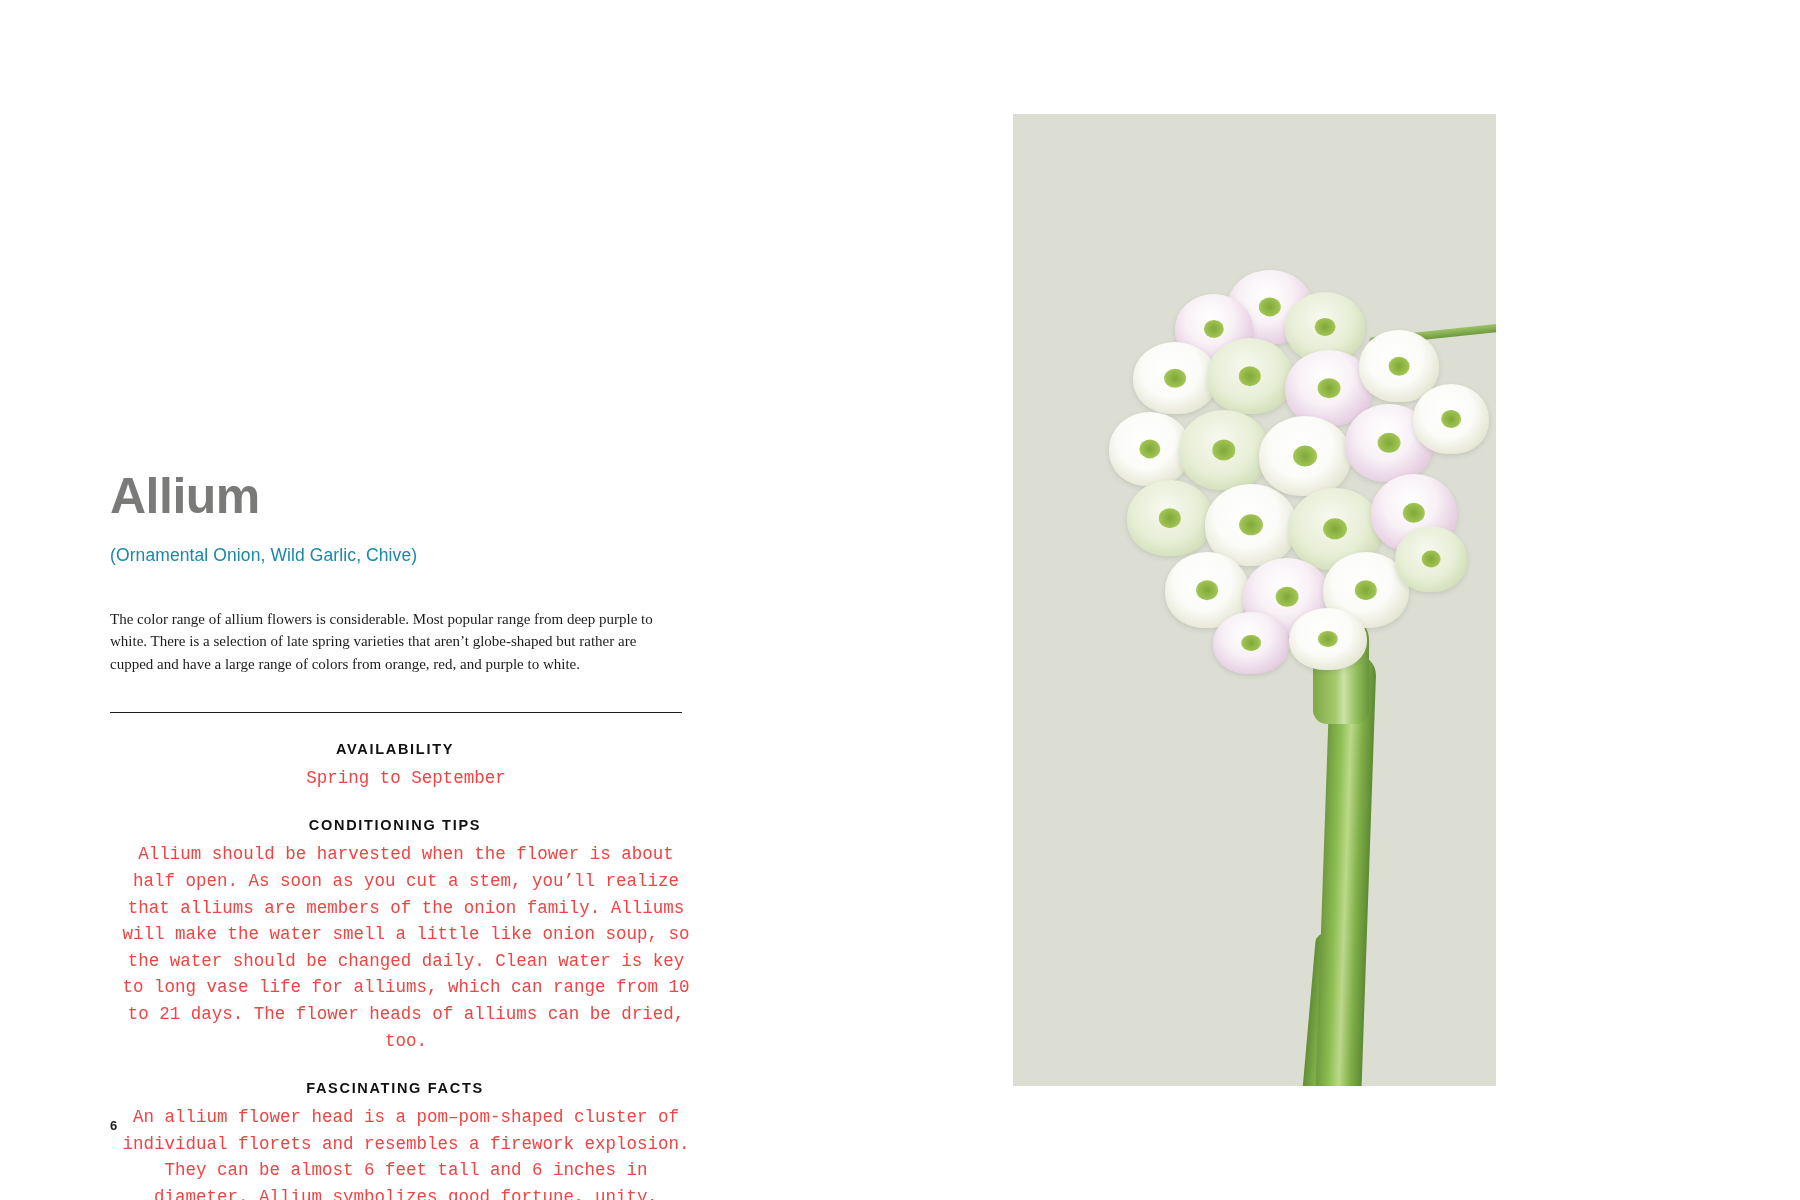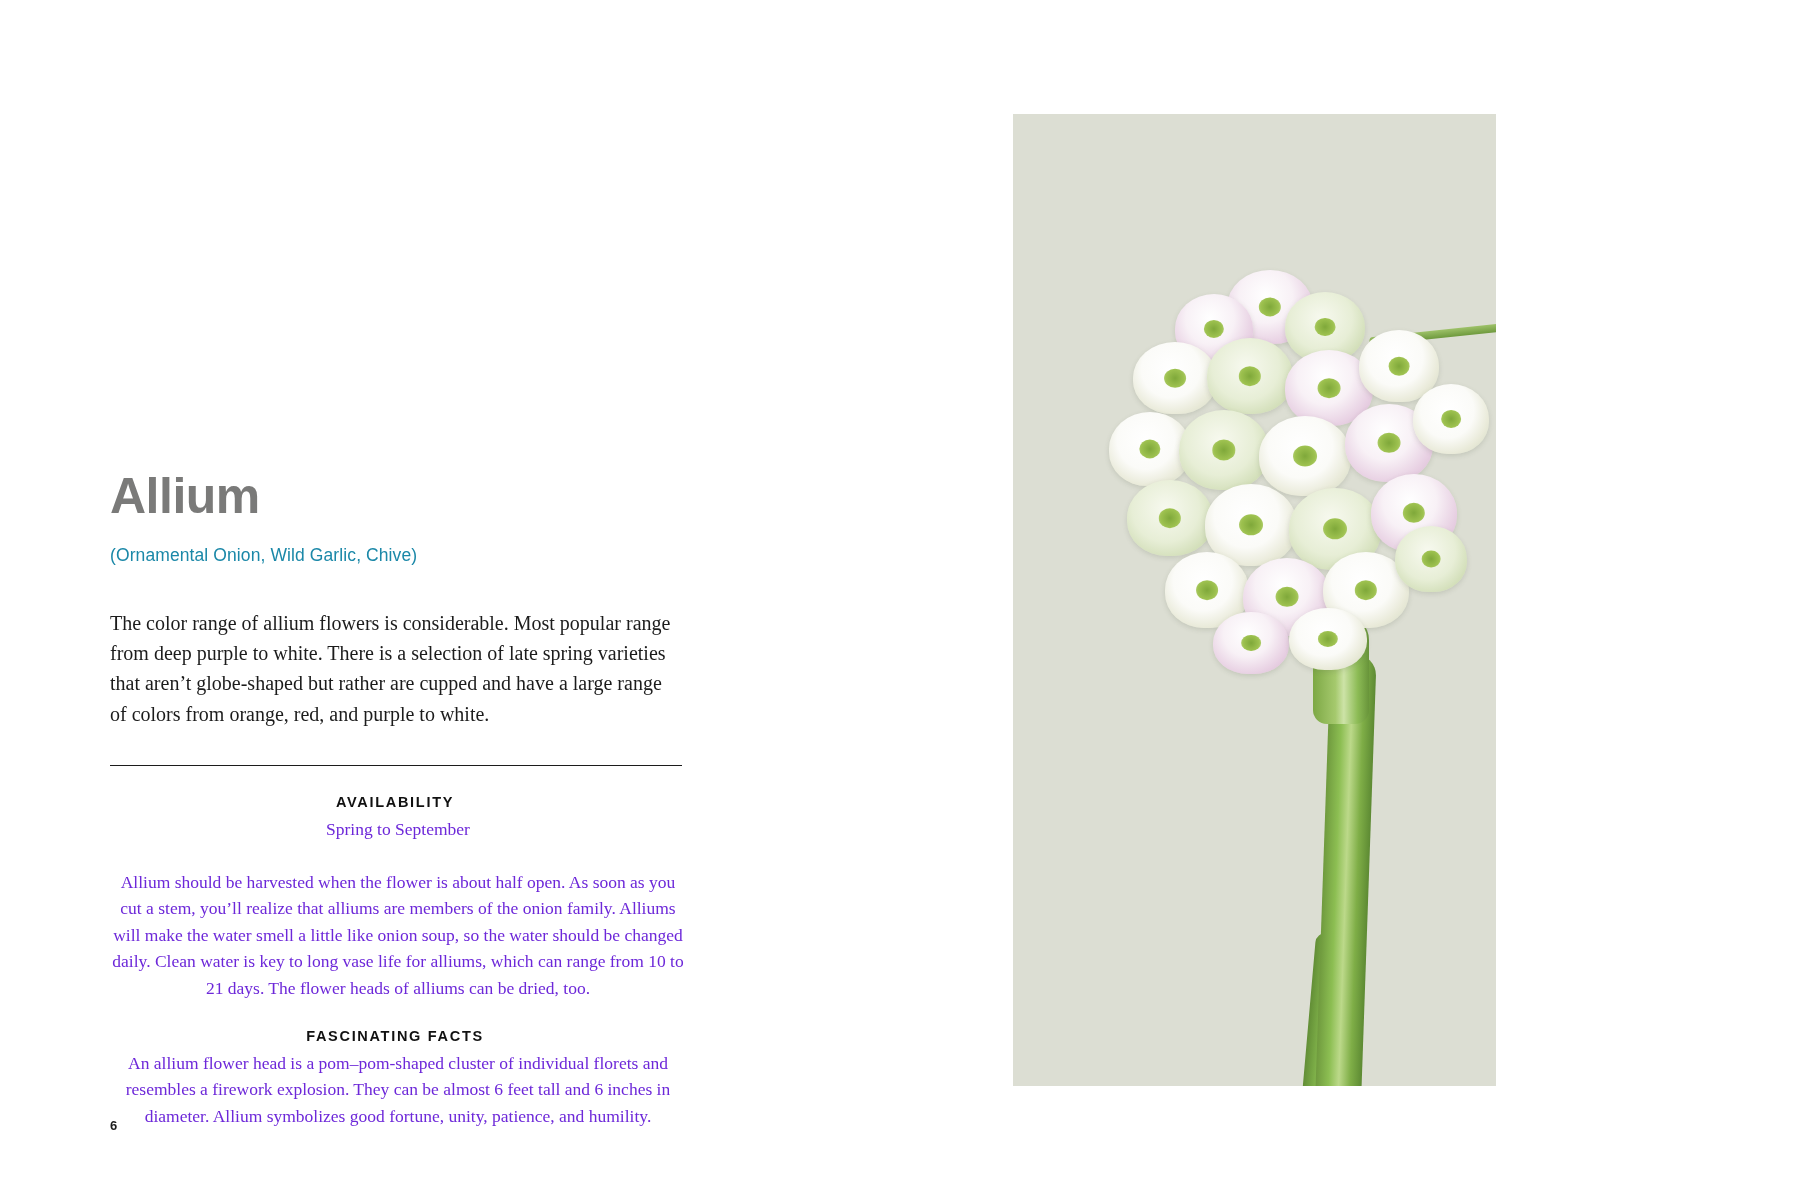--- a/index.html
+++ b/index.html
@@ -37,21 +37,21 @@
   .flower-subtitle {
     font-family: "Liberation Sans", sans-serif;
     font-size: 17.5px;
     color: #1b88a8;
     letter-spacing: 0.1px;
     margin: 0 0 42px 0;
   }
 
   .intro-para {
     font-family: "Liberation Serif", serif;
-    font-size: 20px;
+    font-size: 15px;
     line-height: 1.52;
     color: #1c1c1c;
     margin: 0;
     width: 572px;
   }
 
   .divider {
     margin-top: 36px;
     margin-bottom: 28px;
     width: 572px;
@@ -68,25 +68,25 @@
   .section-heading {
     font-family: "Liberation Sans", sans-serif;
     font-weight: bold;
     font-size: 14.5px;
     letter-spacing: 1.7px;
     color: #111111;
     margin: 0 0 6px 0;
   }
 
   .section-body {
-    font-family: Liberation Serif, serif;
+    font-family: Liberation Mono, monospace;
     font-size: 17.5px;
     line-height: 1.52;
-    color: #6d28d9;
-    margin: 0;
+    color: #ef4444;
+    margin: 8px;
     width: 576px;
   }
 
   .page-number {
     position: absolute;
     left: 110px;
     top: 1118px;
     font-family: "Liberation Sans", sans-serif;
     font-weight: bold;
     font-size: 13px;
@@ -219,20 +219,21 @@
     <p class="intro-para">The color range of allium flowers is considerable. Most popular range from deep purple to white. There is a selection of late spring varieties that aren’t globe-shaped but rather are cupped and have a large range of colors from orange, red, and purple to white.</p>
 
     <div class="divider"></div>
 
     <div class="section">
       <div class="section-heading">AVAILABILITY</div>
       <p class="section-body">Spring to September</p>
     </div>
 
     <div class="section">
+      <div class="section-heading">CONDITIONING TIPS</div>
       <p class="section-body">Allium should be harvested when the flower is about half open. As soon as you cut a stem, you’ll realize that alliums are members of the onion family. Alliums will make the water smell a little like onion soup, so the water should be changed daily. Clean water is key to long vase life for alliums, which can range from 10 to 21 days. The flower heads of alliums can be dried, too.</p>
     </div>
 
     <div class="section">
       <div class="section-heading">FASCINATING FACTS</div>
       <p class="section-body">An allium flower head is a pom–pom-shaped cluster of individual florets and resembles a firework explosion. They can be almost 6 feet tall and 6 inches in diameter. Allium symbolizes good fortune, unity, patience, and humility.</p>
     </div>
   </div>
 
   <div class="page-number">6</div>

